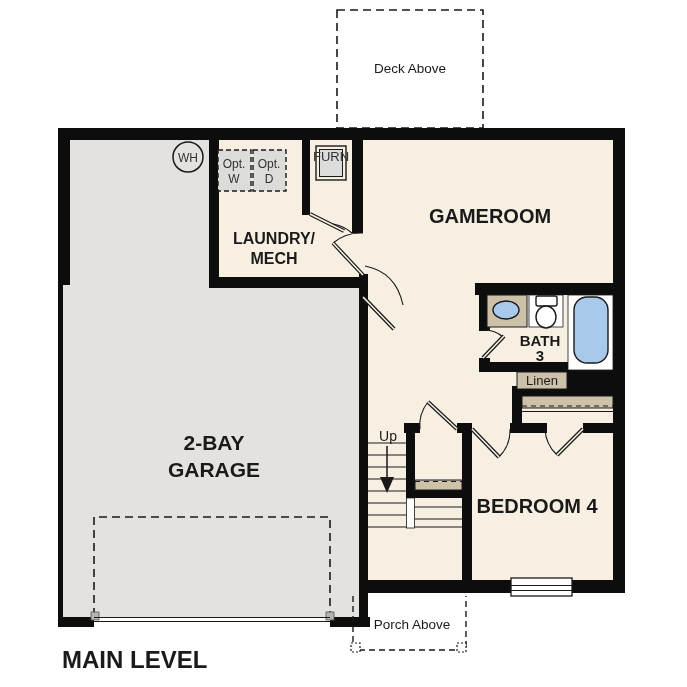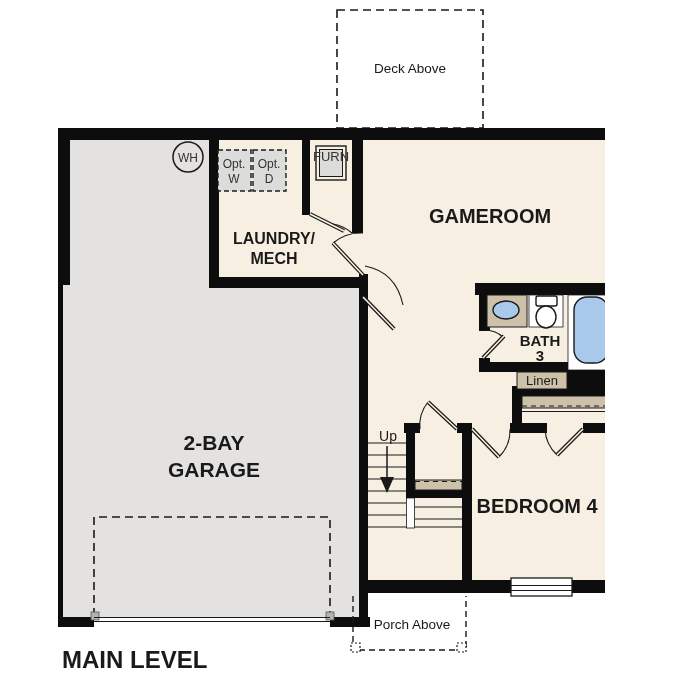--- a/index.html
+++ b/index.html
@@ -1,16 +1,16 @@
 <!DOCTYPE html>
 <html style="--c-wall: #0d0d0d; --c-floor: #f7f0e2; --c-garage_floor: #e3e2e0; --c-fixture_tan: #cdc1a9; --c-fixture_blue: #a9c9eb; --c-equipment_gray: #dcdcda;"><head>
 <meta charset="utf-8">
 <style>
   html,body{margin:0;padding:0;background:#ffffff;}
-  .stage{position:relative;width:605px;height:687px;background:#ffffff;overflow:hidden;}
+  .stage{position:relative;width:687px;height:687px;background:#ffffff;overflow:hidden;}
   svg{display:block;}
   text{font-family:"Liberation Sans","DejaVu Sans",sans-serif;fill:#1a1a1a;}
   .room-label{font-weight:bold;font-size:20px;text-anchor:middle;}
   .room-label-md{font-weight:bold;font-size:21px;text-anchor:middle;}
   .room-label-sm{font-weight:bold;font-size:16px;text-anchor:middle;}
   .bath-label{font-weight:bold;font-size:15px;text-anchor:middle;}
   .small-label{font-size:13.5px;text-anchor:middle;}
   .tiny-label{font-size:12px;text-anchor:middle;fill:#333;}
   .title-label{font-weight:bold;font-size:24px;text-anchor:start;}
   .wall{fill:var(--c-wall,#0d0d0d);}

